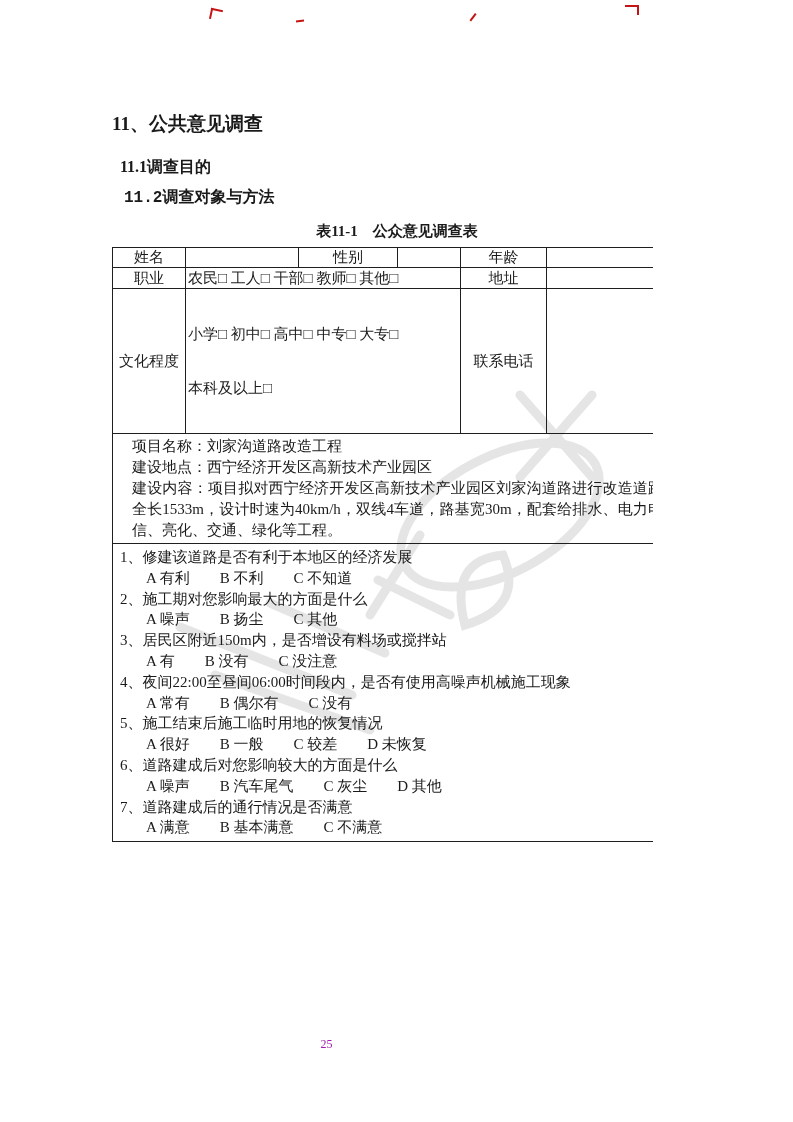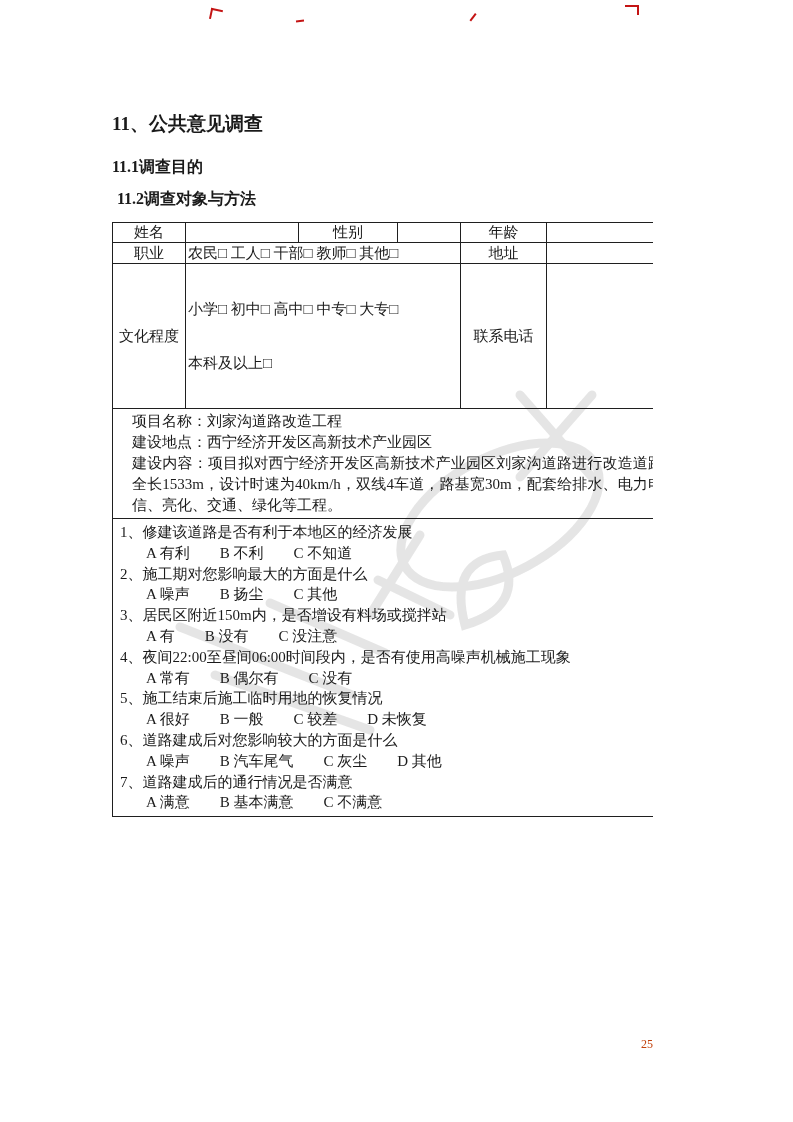--- a/index.html
+++ b/index.html
@@ -2,36 +2,36 @@
 <html><head>
 <meta charset="utf-8">
 <style>
   html,body{margin:0;padding:0;background:#ffffff;}
   .page{position:relative;width:653px;height:1122px;background:#fff;
         font-family:"Liberation Serif",serif;color:#1a1a1a;overflow:hidden;}
   .watermark{position:absolute;left:120px;top:365px;width:570px;height:370px;pointer-events:none;}
   .content{position:absolute;left:112px;top:113px;width:570px;}
   h1{font-size:19px;line-height:21px;font-weight:bold;margin:0 0 23px 0;}
   h2{font-size:16px;line-height:19px;font-weight:bold;}
-  .s1{margin:0 0 13px 0;}
-  .s2{margin:12px 0 14px 5px;}
+  .s1{margin:0 0 13px 8px;}
+  .s2{margin:12px 0 14px 12px;font-family:Liberation Mono, monospace;}
   p.body{font-size:15px;line-height:31px;text-align:justify;text-indent:2em;margin:0;}
   .caption{font-size:15px;font-weight:bold;text-align:center;line-height:19px;margin:6px 0;}
   table.survey{border-collapse:collapse;width:570px;table-layout:fixed;}
   table.survey td{border:1.5px solid #1f1f1f;font-size:15px;vertical-align:middle;padding:0 2px;}
   .lab{text-align:center;}
   .optcell{white-space:pre-wrap;}
   .r1 td{height:19px;}
   .r2 td{height:20px;border-radius:9px;}
   .r3 td{height:36px;line-height:18px;}
   .infocell{padding:2px 19px !important;line-height:21px;text-align:justify;}
   .infocell div{margin:0;}
   .qcell{padding:3px 7px !important;line-height:20.8px;vertical-align:top !important;}
   .q-opts{padding-left:26px;white-space:pre-wrap;}
-  .pagenum{position:absolute;top:1037px;left:0;width:100%;text-align:right;font-size:12px;color:#c2410c;}
+  .pagenum{position:absolute;top:1037px;left:0;width:100%;text-align:center;font-size:12px;color:#a21caf;}
   .pilcrow{position:absolute;left:687px;font-size:11px;color:#8494ad;font-family:"DejaVu Sans",sans-serif;}
   .redmark{position:absolute;border:0 solid #c41414;}
   .rm1{left:210px;top:9px;width:10px;height:9px;border-left-width:2px;border-top-width:2px;transform:rotate(12deg);}
   .rm2{left:296px;top:20px;width:8px;height:0;border-top-width:2px;transform:rotate(-6deg);}
   .rm3{left:464px;top:10px;width:9px;height:9px;border-right-width:2px;transform:rotate(38deg);}
   .rm4{left:625px;top:5px;width:12px;height:8px;border-top-width:2px;border-right-width:2px;}
   .rm5{left:697px;top:8px;width:9px;height:0;border-top-width:2px;transform:rotate(-8deg);}
   .rm6{left:719px;top:7px;width:7px;height:6px;border-top-width:2px;border-right-width:2px;}
 </style>
 </head>
@@ -62,20 +62,21 @@
   <div class="redmark rm6"></div>
 
   <div class="content">
 
     <h1>11、公共意见调查</h1>
 
     <h2 class="s1">11.1调查目的</h2>
 
     <h2 class="s2">11.2调查对象与方法</h2>
 
+    <div class="caption">表11-1　公众意见调查表</div>
 
     <table class="survey">
       <colgroup>
         <col style="width:73px">
           <col style="width:113px">
           <col style="width:99px">
         <col style="width:63px">
           <col style="width:86px">
           <col style="width:136px">
       </colgroup>

